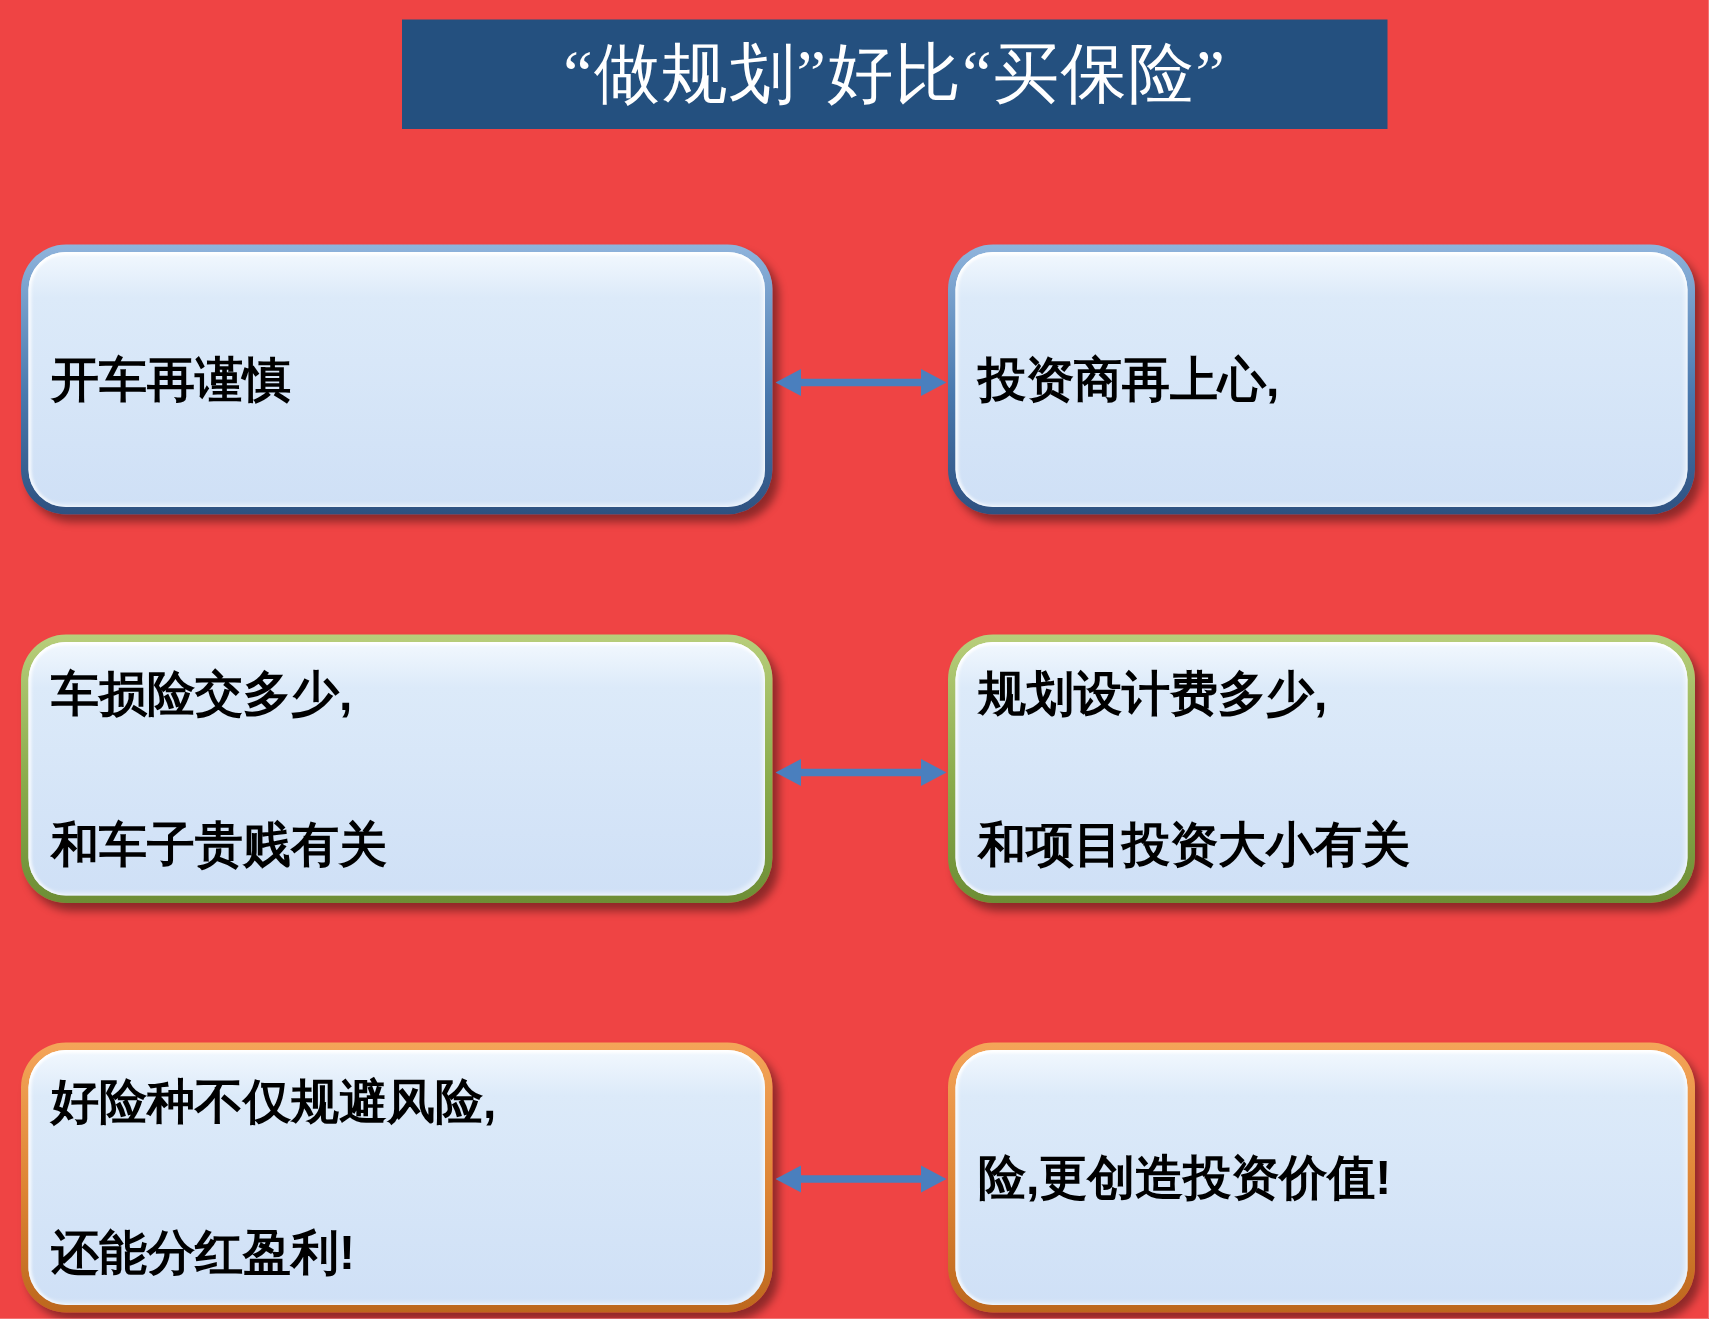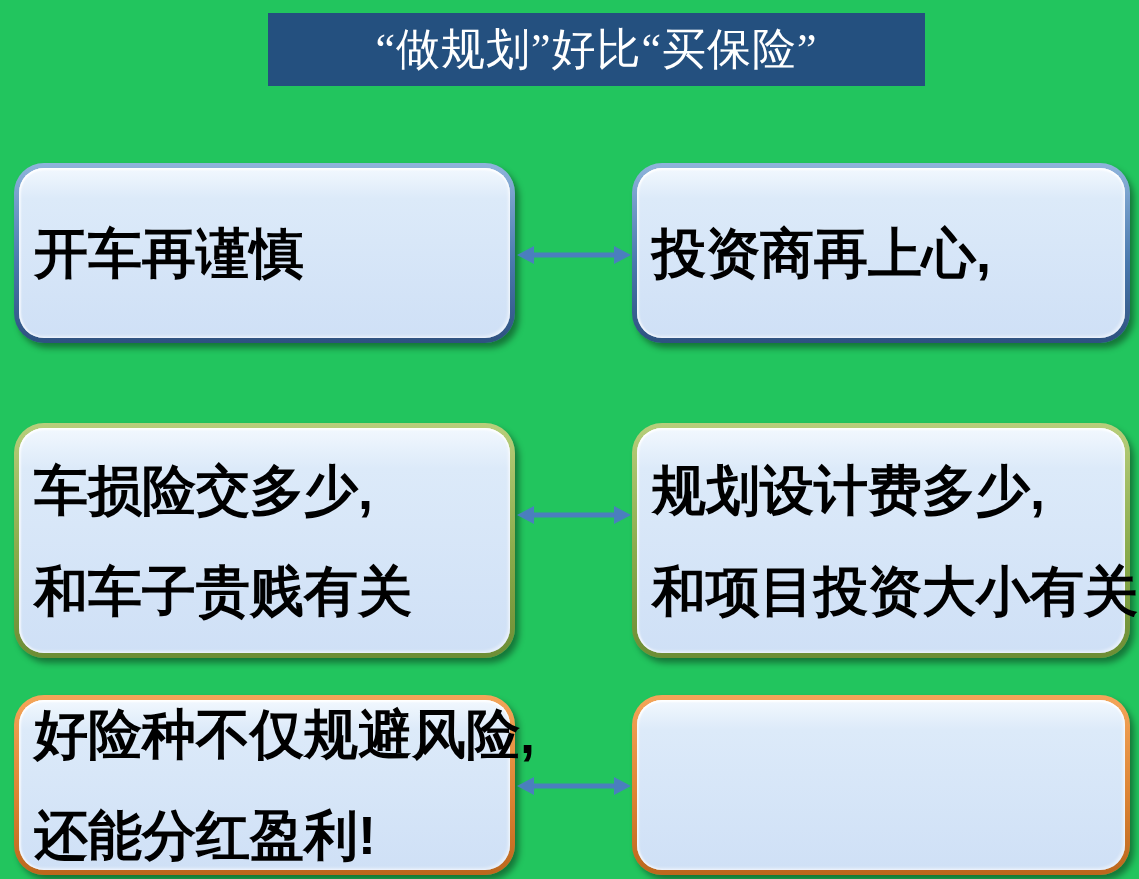--- a/index.html
+++ b/index.html
@@ -1,20 +1,20 @@
 <!DOCTYPE html>
 <html><head>
 <meta charset="utf-8">
 <style>
   html, body { margin: 0; padding: 0; }
   .stage {
     position: relative;
     width: 1139px;
     height: 879px;
-    background: #22c55e;
+    background: #ef4444;
     overflow: hidden;
     font-family: "Liberation Sans", sans-serif;
   }
   .title-bar {
     position: absolute;
     left: 268px; top: 13px;
     width: 657px; height: 73px;
     background: #24507F;
     color: #FFFFFF;
     display: flex;
@@ -39,32 +39,32 @@
     background: linear-gradient(180deg, #f2f8fe 0%, #dceaf9 18%, #cfe0f6 100%);
     box-shadow: inset 0 2px 2px rgba(255,255,255,0.95),
                 inset 2px 0 2px rgba(255,255,255,0.70),
                 inset -2px -2px 3px rgba(255,255,255,0.50);
     display: flex;
     flex-direction: column;
     justify-content: center;
     padding: 0 15px;
     color: #000000;
     font-weight: bold;
-    font-size: 54px;
+    font-size: 32px;
     line-height: 57px;
     white-space: nowrap;
     gap: 44px;
   }
   .theme-blue   { background: linear-gradient(180deg, #8FB4DC 0%, #4A79AE 55%, #2E5180 100%); }
   .theme-green  { background: linear-gradient(180deg, #B8CE7B 0%, #8AAB4B 55%, #6D8D35 100%); }
   .theme-orange { background: linear-gradient(180deg, #F4A559 0%, #DD8434 55%, #BC671D 100%); }
   .pos-left  { left: 14px;  width: 501px; }
   .pos-right { left: 632px; width: 498px; }
   .row-1 { top: 163px; height: 180px; }
-  .row-2 { top: 423px; height: 235px; }
+  .row-2 { top: 423px; height: 179px; }
   .row-3 { top: 695px; height: 180px; }
   .arrow {
     position: absolute;
     left: 517px;
     width: 114px;
     height: 24px;
   }
   .arrow-1 { top: 243px; }
   .arrow-2 { top: 503px; }
   .arrow-3 { top: 774px; }
@@ -125,16 +125,17 @@
   </div>
   <div class="arrow arrow-3">
     <svg viewBox="0 0 114 22" xmlns="http://www.w3.org/2000/svg">
       <line x1="13" y1="11" x2="101" y2="11" stroke="#4A7FBE" stroke-width="5"></line>
       <polygon points="0,11 17,2 17,20" fill="#4A7FBE"></polygon>
       <polygon points="114,11 97,2 97,20" fill="#4A7FBE"></polygon>
     </svg>
   </div>
   <div class="card theme-orange pos-right row-3">
     <div class="card-inner">
+      <span>险,更创造投资价值!</span>
     </div>
   </div>
 
 </div>
 
 </body></html>

